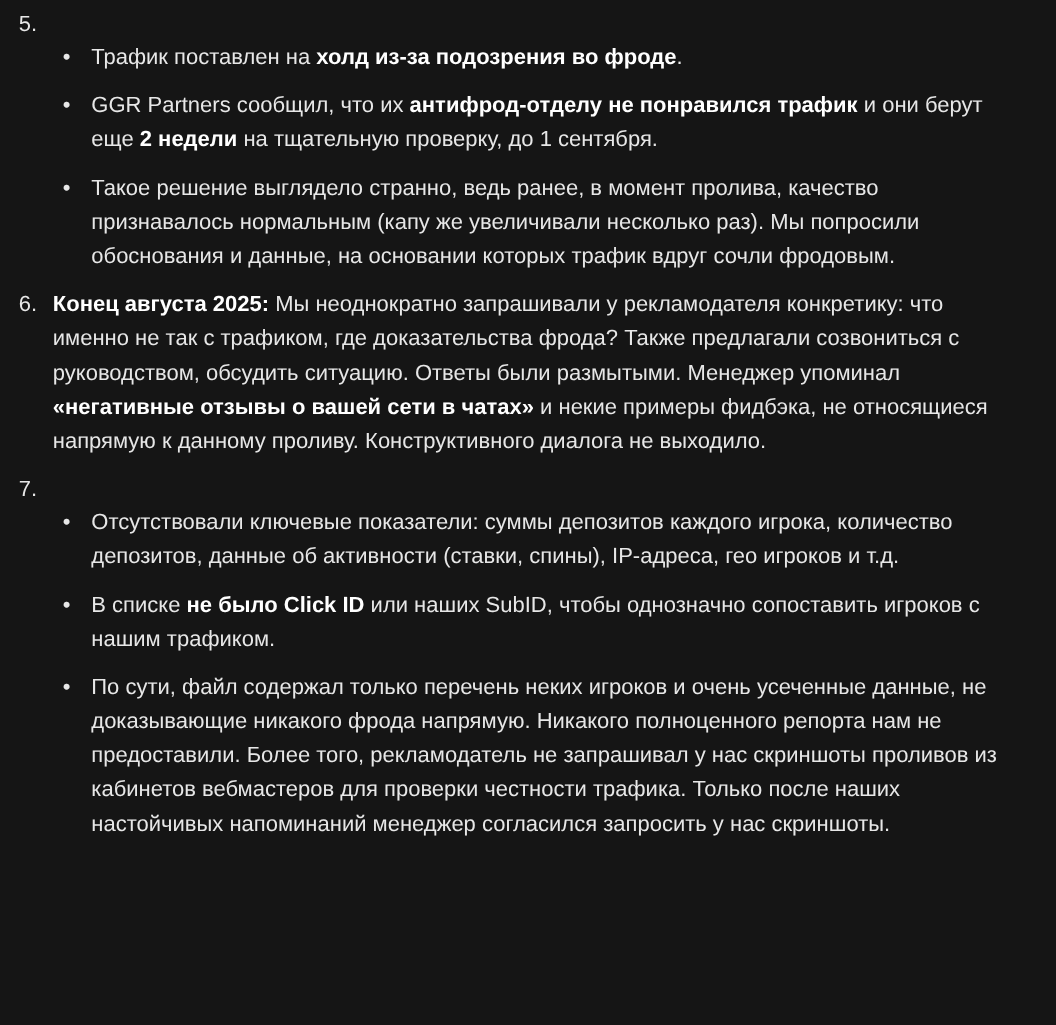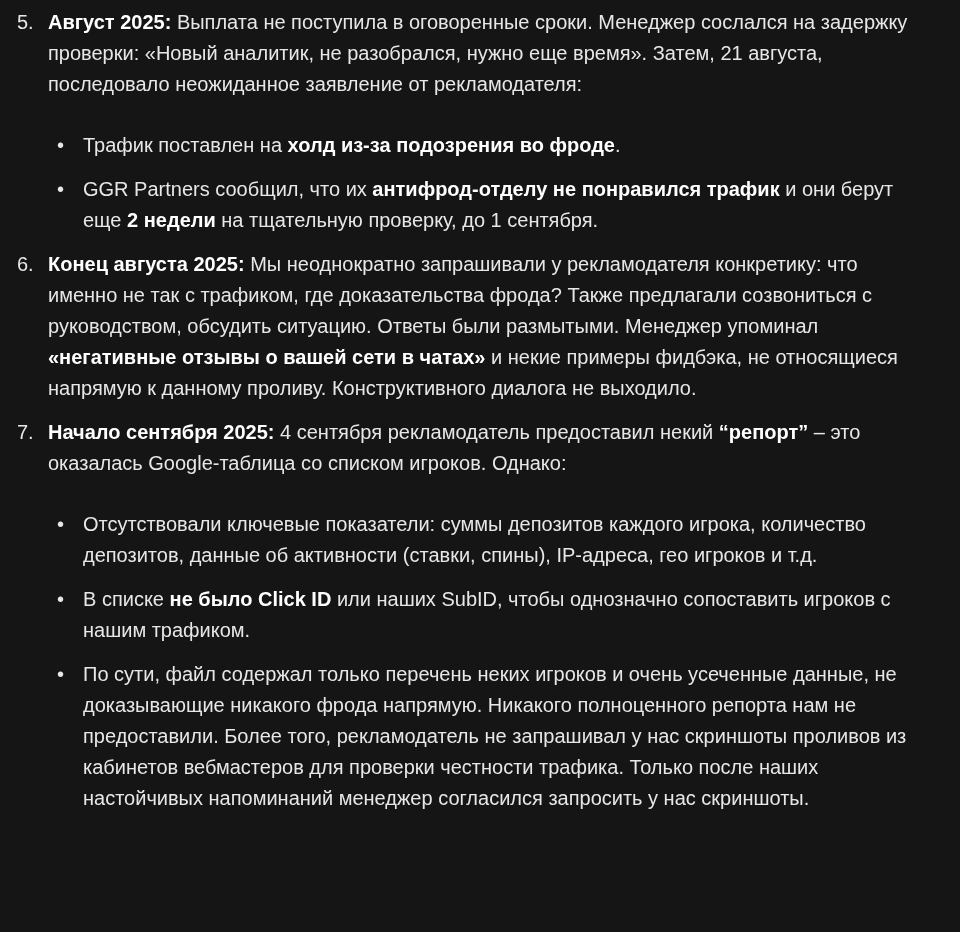--- a/index.html
+++ b/index.html
@@ -63,39 +63,38 @@
   }
 </style>
 </head>
 <body>
 
 <div class="doc">
 
   <div class="oitem">
     <div class="num">5.</div>
     <div class="content">
-      <p class="para"><span class="b">Август 2025:</span><span> Выплата не поступила в оговоренные сроки. Менеджер сослался на задержку проверки: «Новый аналитик, не разобрался, нужно еще время». Затем, 21 августа, последовало неожиданное заявление от рекламодателя:</span></p>
       <ul class="sub">
         <li><span>Трафик поставлен на </span><span class="b">холд из-за подозрения во фроде</span><span>.</span></li>
         <li><span>GGR Partners сообщил, что их </span><span class="b">антифрод-отделу не понравился трафик</span><span> и они берут еще </span><span class="b">2 недели</span><span> на тщательную проверку, до 1 сентября.</span></li>
+        <li><span>Такое решение выглядело странно, ведь ранее, в момент пролива, качество признавалось нормальным (капу же увеличивали несколько раз). Мы попросили обоснования и данные, на основании которых трафик вдруг сочли фродовым.</span></li>
       </ul>
     </div>
   </div>
 
   <div class="oitem">
     <div class="num">6.</div>
     <div class="content">
       <p class="para"><span class="b">Конец августа 2025:</span><span> Мы неоднократно запрашивали у рекламодателя конкретику: что именно не так с трафиком, где доказательства фрода? Также предлагали созвониться с руководством, обсудить ситуацию. Ответы были размытыми. Менеджер упоминал </span><span class="b">«негативные отзывы о вашей сети в чатах»</span><span> и некие примеры фидбэка, не относящиеся напрямую к данному проливу. Конструктивного диалога не выходило.</span></p>
     </div>
   </div>
 
   <div class="oitem">
     <div class="num">7.</div>
     <div class="content">
-      <p class="para"><span class="b">Начало сентября 2025:</span><span> 4 сентября рекламодатель предоставил некий </span><span class="b">“репорт”</span><span> – это оказалась Google-таблица со списком игроков. Однако:</span></p>
       <ul class="sub">
         <li><span>Отсутствовали ключевые показатели: суммы депозитов каждого игрока, количество депозитов, данные об активности (ставки, спины), IP-адреса, гео игроков и т.д.</span></li>
         <li><span>В списке </span><span class="b">не было Click ID</span><span> или наших SubID, чтобы однозначно сопоставить игроков с нашим трафиком.</span></li>
         <li><span>По сути, файл содержал только перечень неких игроков и очень усеченные данные, не доказывающие никакого фрода напрямую. Никакого полноценного репорта нам не предоставили. Более того, рекламодатель не запрашивал у нас скриншоты проливов из кабинетов вебмастеров для проверки честности трафика. Только после наших настойчивых напоминаний менеджер согласился запросить у нас скриншоты.</span></li>
       </ul>
     </div>
   </div>
 
 </div>
 

